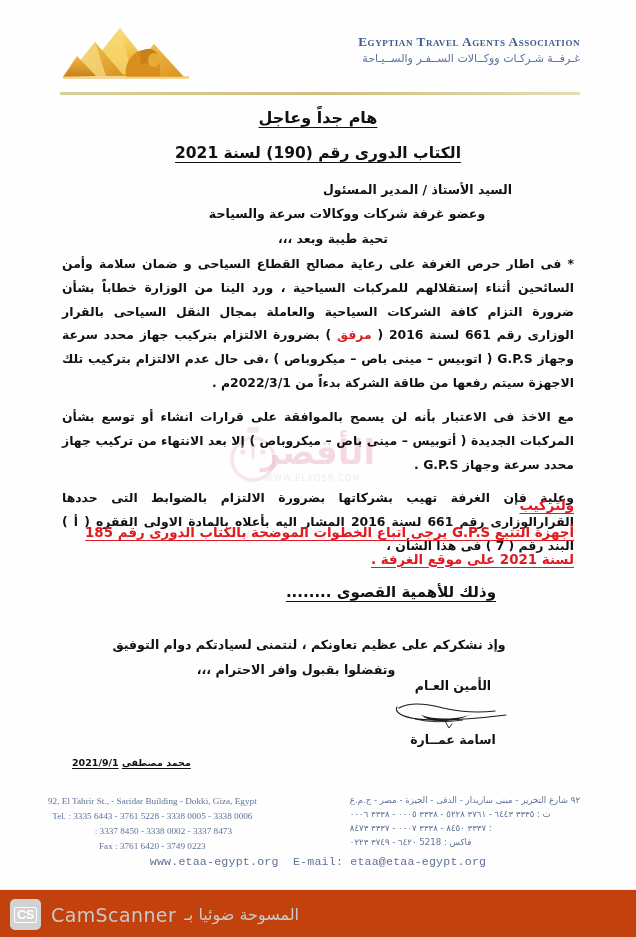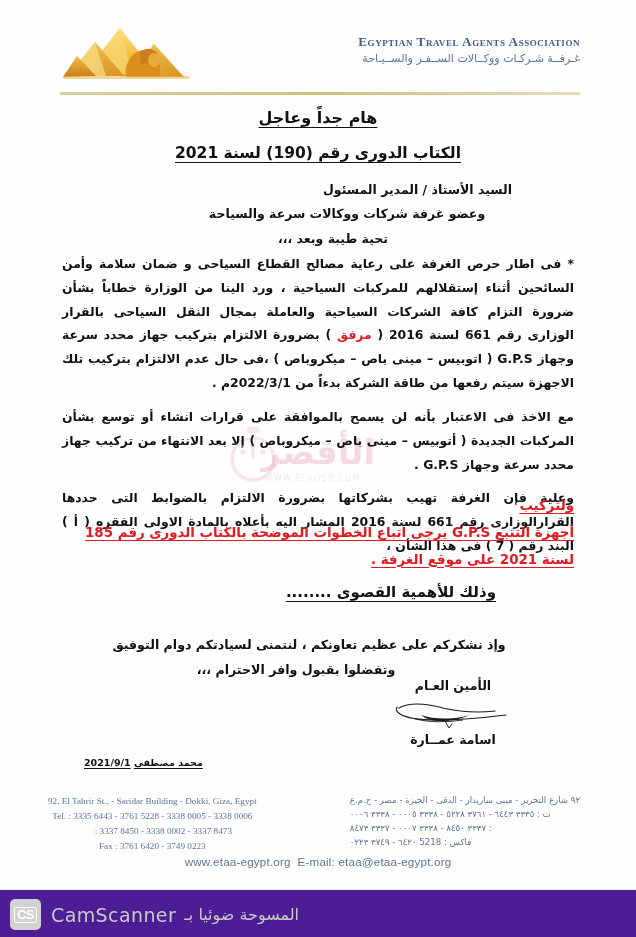--- a/index.html
+++ b/index.html
@@ -195,21 +195,20 @@
   .typist {
     position: absolute;
     top: 757px;
     right: 0;
     left: 0;
     text-align: left;
     padding-left: 72px;
     font-size: 9.5px;
     font-weight: bold;
     direction: rtl;
-    margin-left: 12px;
   }
   .typist span {
     text-decoration: underline;
     text-underline-offset: 2px;
   }
 
   
   .footer {
     position: absolute;
     top: 794px;
@@ -240,21 +239,21 @@
     white-space: nowrap;
     font-family: "DejaVu Sans", sans-serif;
   }
   .foot-web {
     position: absolute;
     top: 61px;
     left: 0; right: 0;
     text-align: center;
     direction: ltr;
     font-size: 11.6px;
-    font-family: Liberation Sans, sans-serif;
+    font-family: Liberation Mono, monospace;
     color: #5f7396;
     letter-spacing: 0.2px;
   }
 
   
   .watermark {
     position: absolute;
     top: 432px;
     left: 0; right: 0;
     text-align: center;
@@ -291,21 +290,21 @@
     opacity: 0.8;
   }
 
   
   .cam-bar {
     position: absolute;
     left: 0;
     right: 0;
     bottom: 0;
     height: 47px;
-    background: #4c1d95;
+    background: #c2410c;
     border-top: 1px solid #efefef;
   }
   .cam-inner {
     position: absolute;
     left: 10px;
     top: 9px;
     display: flex;
     align-items: center;
     direction: ltr;
   }

